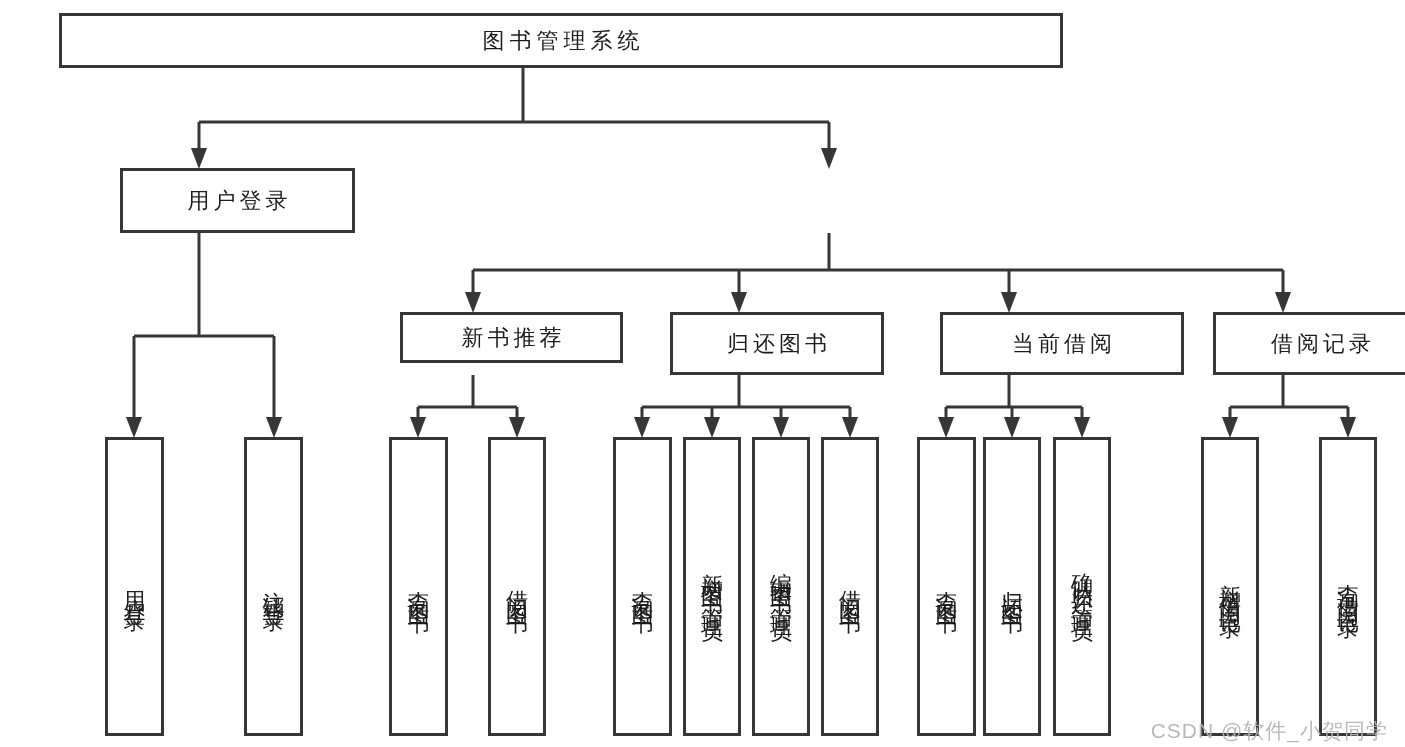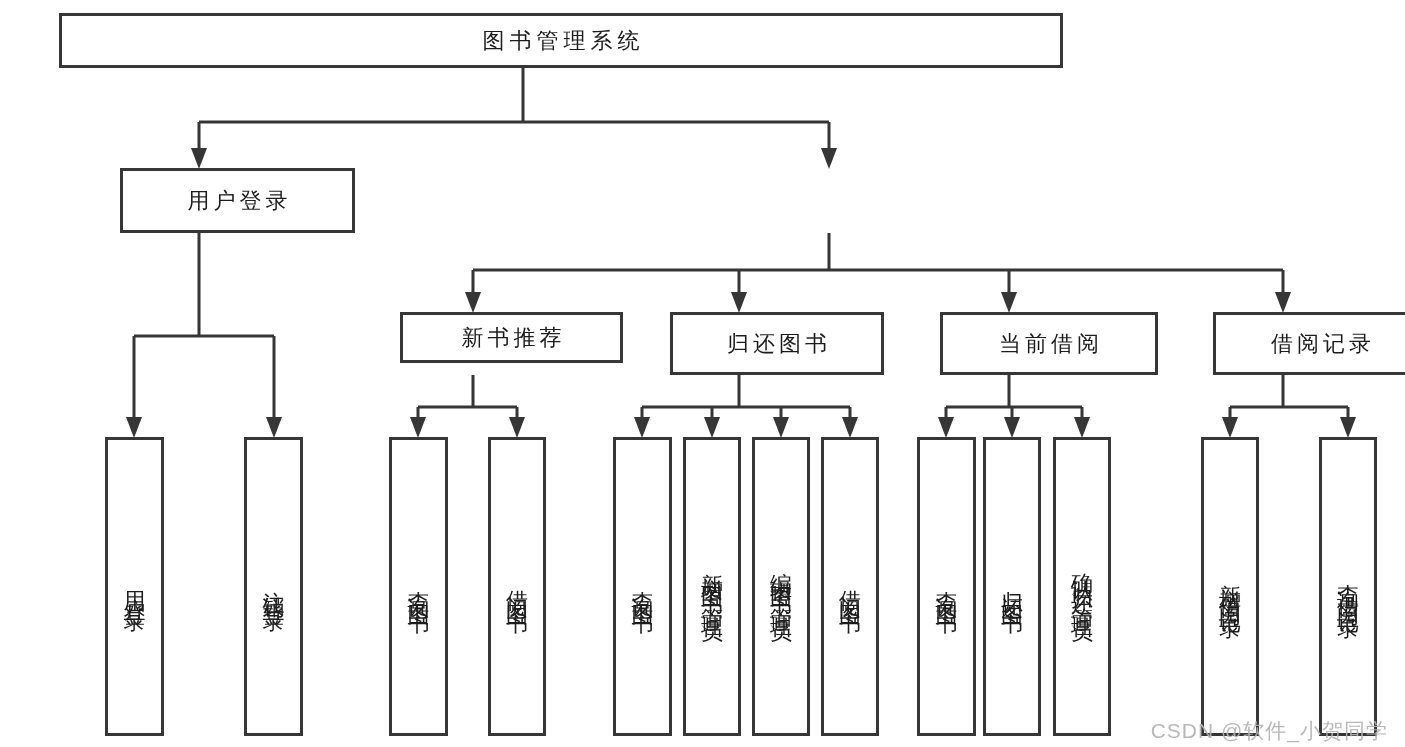--- a/index.html
+++ b/index.html
@@ -96,21 +96,21 @@
       <polygon points="1348,438 1340,417 1356,417"></polygon>
     </g>
   </svg>
 
   <div class="box hbox root-box" style="left:21px;top:13px;width:1004px;height:55px;">图书管理系统</div>
 
   <div class="box hbox" style="left:82px;top:168px;width:235px;height:65px;">用户登录</div>
 
   <div class="box hbox" style="left:362px;top:312px;width:223px;height:51px;">新书推荐</div>
   <div class="box hbox" style="left:632px;top:312px;width:214px;height:63px;">归还图书</div>
-  <div class="box hbox" style="left:902px;top:312px;width:218px;height:63px;">当前借阅</div>
+  <div class="box hbox" style="left:902px;top:312px;width:244px;height:63px;">当前借阅</div>
   <div class="box hbox" style="left:1175px;top:312px;width:216px;height:63px;">借阅记录</div>
 
   <div class="box vbox" style="left:105px;top:437px;width:59px;height:299px;">
     <span>用户登录</span>
   </div>
   <div class="box vbox" style="left:244px;top:437px;width:59px;height:299px;">
     <span>注销登录</span>
   </div>
 
   <div class="box vbox" style="left:389px;top:437px;width:59px;height:299px;">

